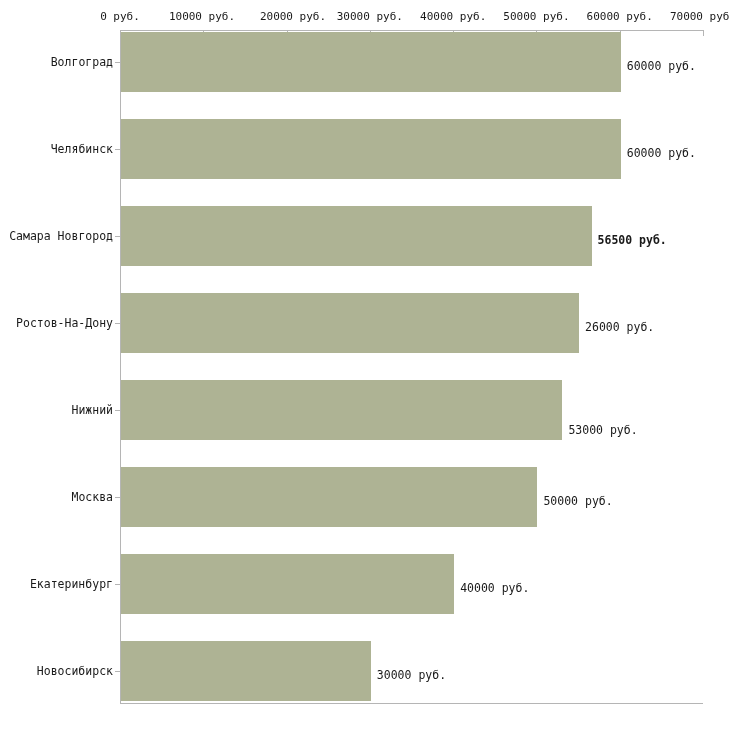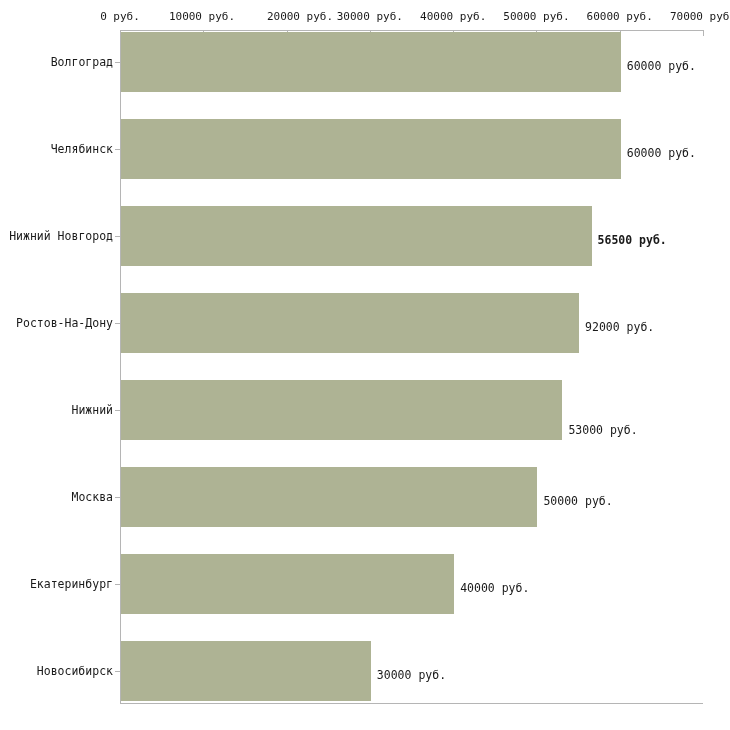--- a/index.html
+++ b/index.html
@@ -112,21 +112,21 @@
   <div class="axis-line-y"></div>
   <div class="axis-line-x"></div>
   <div class="axis-line-x-bottom"></div>
 
   <div id="x-axis">
       <div class="xtick" style="left: 120px;"></div>
       <div class="xlabel" style="left: 120px;">0 руб.</div>
       <div class="xtick" style="left: 203.286px;"></div>
       <div class="xlabel" style="left: 202px;">10000 руб.</div>
       <div class="xtick" style="left: 286.571px;"></div>
-      <div class="xlabel" style="left: 300px;">20000 руб.</div>
+      <div class="xlabel" style="left: 293px;">20000 руб.</div>
       <div class="xtick" style="left: 369.857px;"></div>
       <div class="xlabel" style="left: 369.857px;">30000 руб.</div>
       <div class="xtick" style="left: 453.143px;"></div>
       <div class="xlabel" style="left: 453.143px;">40000 руб.</div>
       <div class="xtick" style="left: 536.429px;"></div>
       <div class="xlabel" style="left: 536.429px;">50000 руб.</div>
       <div class="xtick" style="left: 619.714px;"></div>
       <div class="xlabel" style="left: 619.714px;">60000 руб.</div>
       <div class="xtick" style="left: 703px;"></div>
       <div class="xlabel" style="left: 703px;">70000 руб.</div>
@@ -136,21 +136,21 @@
       <div class="ytick" style="top: 62px;"></div>
       <div class="ylabel-wrap" style="top: 62px;">
         <div class="ylabel">Волгоград</div>
       </div>
       <div class="ytick" style="top: 149px;"></div>
       <div class="ylabel-wrap" style="top: 149px;">
         <div class="ylabel">Челябинск</div>
       </div>
       <div class="ytick" style="top: 236px;"></div>
       <div class="ylabel-wrap" style="top: 236px;">
-        <div class="ylabel">Нижний Новгород</div>
+        <div class="ylabel">Самара Новгород</div>
       </div>
       <div class="ytick" style="top: 323px;"></div>
       <div class="ylabel-wrap" style="top: 323px;">
         <div class="ylabel">Ростов-На-Дону</div>
       </div>
       <div class="ytick" style="top: 410px;"></div>
       <div class="ylabel-wrap" style="top: 410px;">
         <div class="ylabel">Нижний</div>
       </div>
       <div class="ytick" style="top: 497px;"></div>
@@ -168,21 +168,21 @@
     </div>
 
   <div id="bars">
       <div class="bar" style="left: 121px; top: 32px; width: 499.714px; height: 60px; background: rgb(174, 179, 148);"></div>
       <div class="bar-value" style="left: 626.714px; top: 66px;">60000 руб.</div>
       <div class="bar" style="left: 121px; top: 119px; width: 499.714px; height: 60px; background: rgb(174, 179, 148);"></div>
       <div class="bar-value" style="left: 626.714px; top: 153px;">60000 руб.</div>
       <div class="bar" style="left: 121px; top: 206px; width: 470.564px; height: 60px; background: rgb(174, 179, 148);"></div>
       <div class="bar-value" style="left: 597.564px; top: 240px; font-weight: bold;">56500 руб.</div>
       <div class="bar" style="left: 121px; top: 293px; width: 458.071px; height: 60px; background: rgb(174, 179, 148);"></div>
-      <div class="bar-value" style="left: 585.071px; top: 327px;">92000 руб.</div>
+      <div class="bar-value" style="left: 585.071px; top: 327px;">26000 руб.</div>
       <div class="bar" style="left: 121px; top: 380px; width: 441.414px; height: 60px; background: rgb(174, 179, 148);"></div>
       <div class="bar-value" style="left: 568.414px; top: 430px;">53000 руб.</div>
       <div class="bar" style="left: 121px; top: 467px; width: 416.429px; height: 60px; background: rgb(174, 179, 148);"></div>
       <div class="bar-value" style="left: 543.429px; top: 501px;">50000 руб.</div>
       <div class="bar" style="left: 121px; top: 554px; width: 333.143px; height: 60px; background: rgb(174, 179, 148);"></div>
       <div class="bar-value" style="left: 460.143px; top: 588px;">40000 руб.</div>
       <div class="bar" style="left: 121px; top: 641px; width: 249.857px; height: 60px; background: rgb(174, 179, 148);"></div>
       <div class="bar-value" style="left: 376.857px; top: 675px;">30000 руб.</div>
     </div>
 

